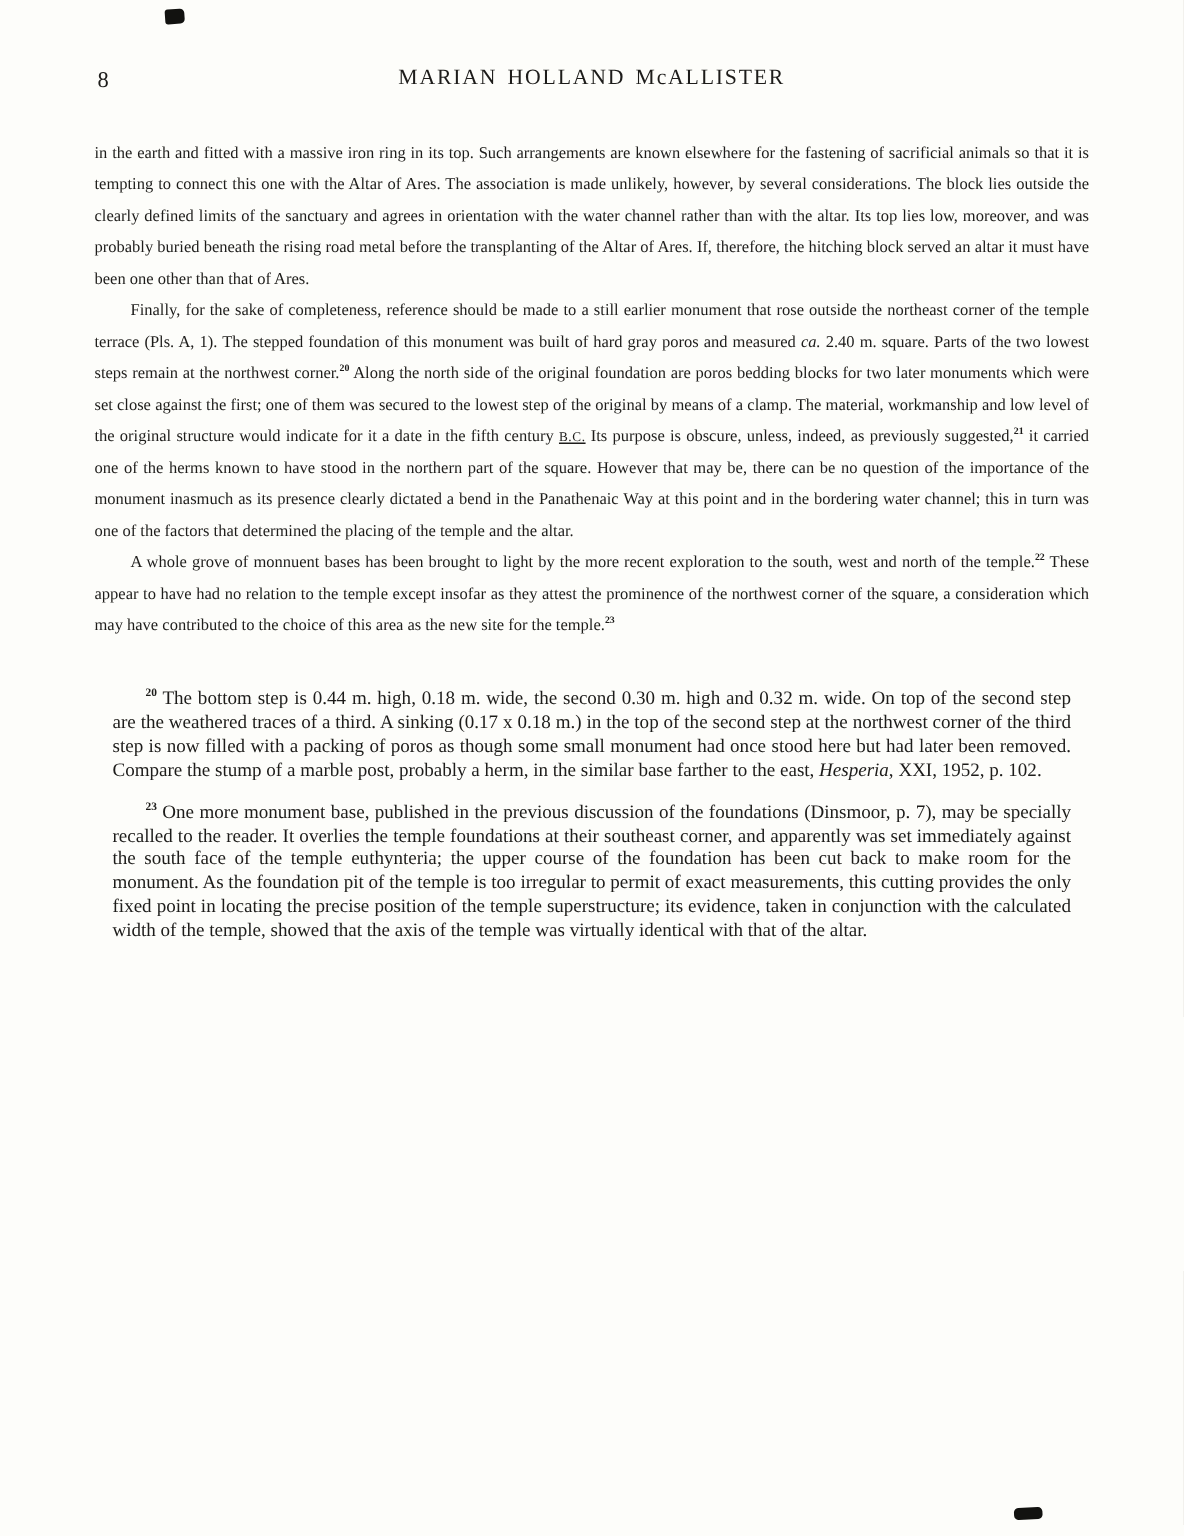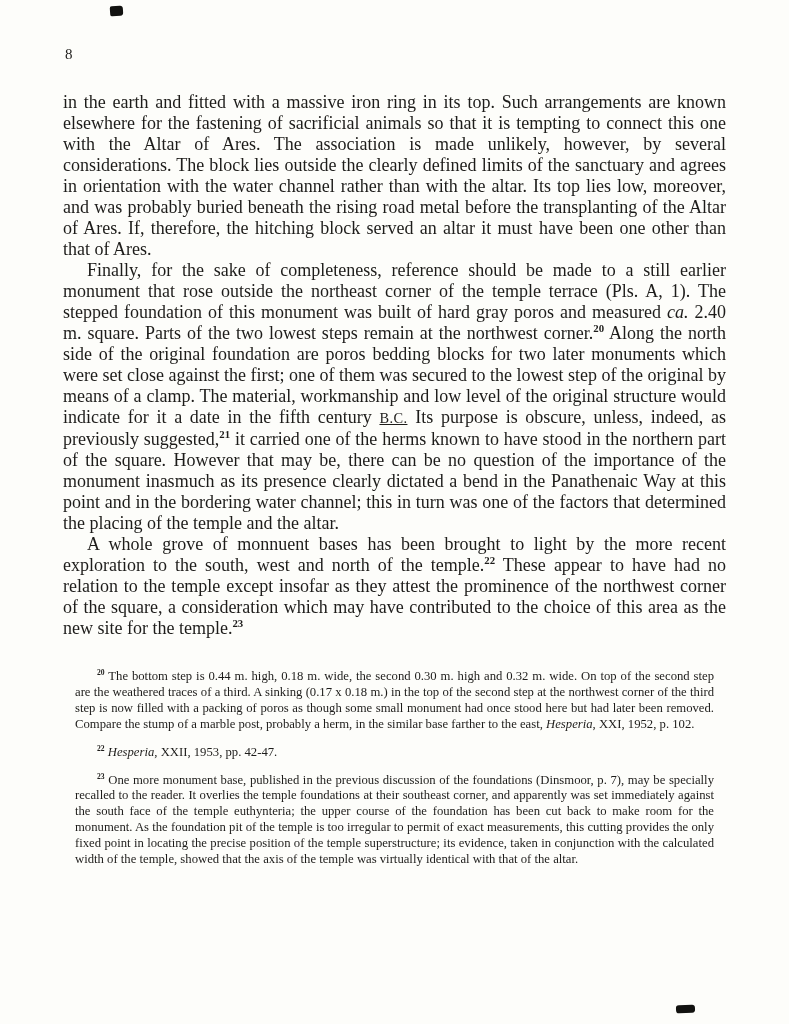--- a/index.html
+++ b/index.html
@@ -32,21 +32,21 @@
   }
   .running-head {
     display: block;
     text-align: center;
     font-size: 14.5px;
     letter-spacing: 1.2px;
     word-spacing: 2px;
   }
   .body-text p.para {
     margin: 0;
-    font-size: 18px;
+    font-size: 11px;
     line-height: 21px;
     text-align: justify;
   }
   .body-text p.para.indent {
     text-indent: 24px;
   }
   .footnotes {
     margin-top: 30px;
   }
   .footnotes p.footnote {
@@ -86,28 +86,28 @@
   }
 </style>
 </head>
 <body>
 
 <div class="page">
   <div class="artifact artifact-top"></div>
 
   <header class="running-header">
     <span class="page-number">8</span>
+    <span class="running-head">MARIAN HOLLAND McALLISTER</span>
   </header>
 
   <main class="body-text" id="body-container">
       <p class="para"><span>in the earth and fitted with a massive iron ring in its top.  Such arrangements are known elsewhere for the fastening of sacrificial animals so that it is tempting to connect this one with the Altar of Ares.  The association is made unlikely, however, by several considerations.  The block lies outside the clearly defined limits of the sanctuary and agrees in orientation with the water channel rather than with the altar. Its top lies low, moreover, and was probably buried beneath the rising road metal before the transplanting of the Altar of Ares.  If, therefore, the hitching block served an altar it must have been one other than that of Ares.</span></p>
       <p class="para indent"><span>Finally, for the sake of completeness, reference should be made to a still earlier monument that rose outside the northeast corner of the temple terrace (Pls. A, 1). The stepped foundation of this monument was built of hard gray poros and measured </span><span class="italic">ca.</span><span> 2.40 m. square.  Parts of the two lowest steps remain at the northwest corner.</span><sup class="fn-ref">20</sup><span> Along the north side of the original foundation are poros bedding blocks for two later monuments which were set close against the first; one of them was secured to the lowest step of the original by means of a clamp.  The material, workmanship and low level of the original structure would indicate for it a date in the fifth century </span><span class="smallcaps">B.C.</span><span> Its purpose is obscure, unless, indeed, as previously suggested,</span><sup class="fn-ref">21</sup><span> it carried one of the herms known to have stood in the northern part of the square.  However that may be, there can be no question of the importance of the monument inasmuch as its presence clearly dictated a bend in the Panathenaic Way at this point and in the bordering water channel; this in turn was one of the factors that determined the placing of the temple and the altar.</span></p>
       <p class="para indent"><span>A whole grove of monnuent bases has been brought to light by the more recent exploration to the south, west and north of the temple.</span><sup class="fn-ref">22</sup><span>  These appear to have had no relation to the temple except insofar as they attest the prominence of the northwest corner of the square, a consideration which may have contributed to the choice of this area as the new site for the temple.</span><sup class="fn-ref">23</sup></p>
     </main>
 
   <section class="footnotes" id="footnotes-container">
       <p class="footnote"><sup class="fn-ref">20</sup><span> The bottom step is 0.44 m. high, 0.18 m. wide, the second 0.30 m. high and 0.32 m. wide.  On top of the second step are the weathered traces of a third.  A sinking (0.17 x 0.18 m.) in the top of the second step at the northwest corner of the third step is now filled with a packing of poros as though some small monument had once stood here but had later been removed.  Compare the stump of a marble post, probably a herm, in the similar base farther to the east, </span><span class="italic">Hesperia</span><span>, XXI, 1952, p. 102.</span></p>
-      <p class="footnote"><sup class="fn-ref">22</sup><span class="italic"> Hesperia</span><span>, XXII, 1953, pp. 42-47.</span></p>
       <p class="footnote"><sup class="fn-ref">23</sup><span> One more monument base, published in the previous discussion of the foundations (Dinsmoor, p. 7), may be specially recalled to the reader.  It overlies the temple foundations at their southeast corner, and apparently was set immediately against the south face of the temple euthynteria; the upper course of the foundation has been cut back to make room for the monument.  As the foundation pit of the temple is too irregular to permit of exact measurements, this cutting provides the only fixed point in locating the precise position of the temple superstructure; its evidence, taken in conjunction with the calculated width of the temple, showed that the axis of the temple was virtually identical with that of the altar.</span></p>
     </section>
 
   <div class="artifact artifact-bottom"></div>
 </div>
 
 </body></html>

